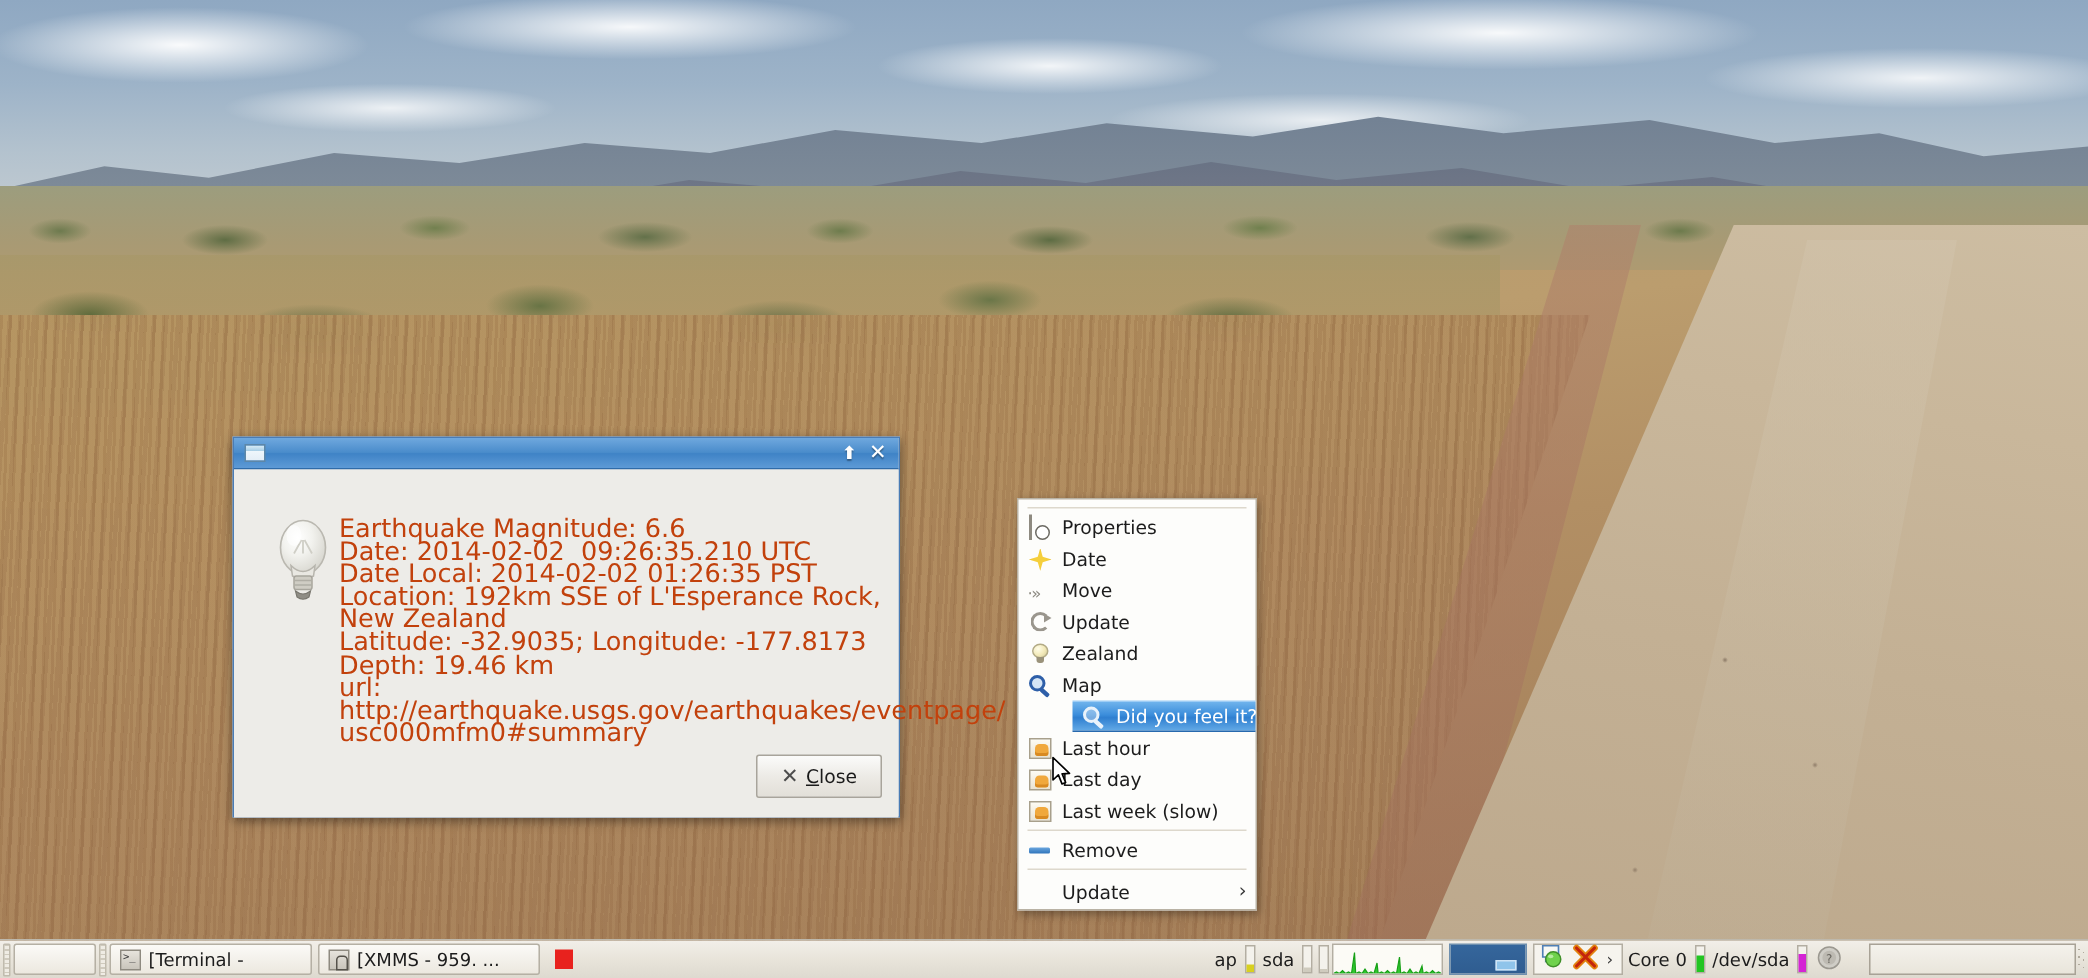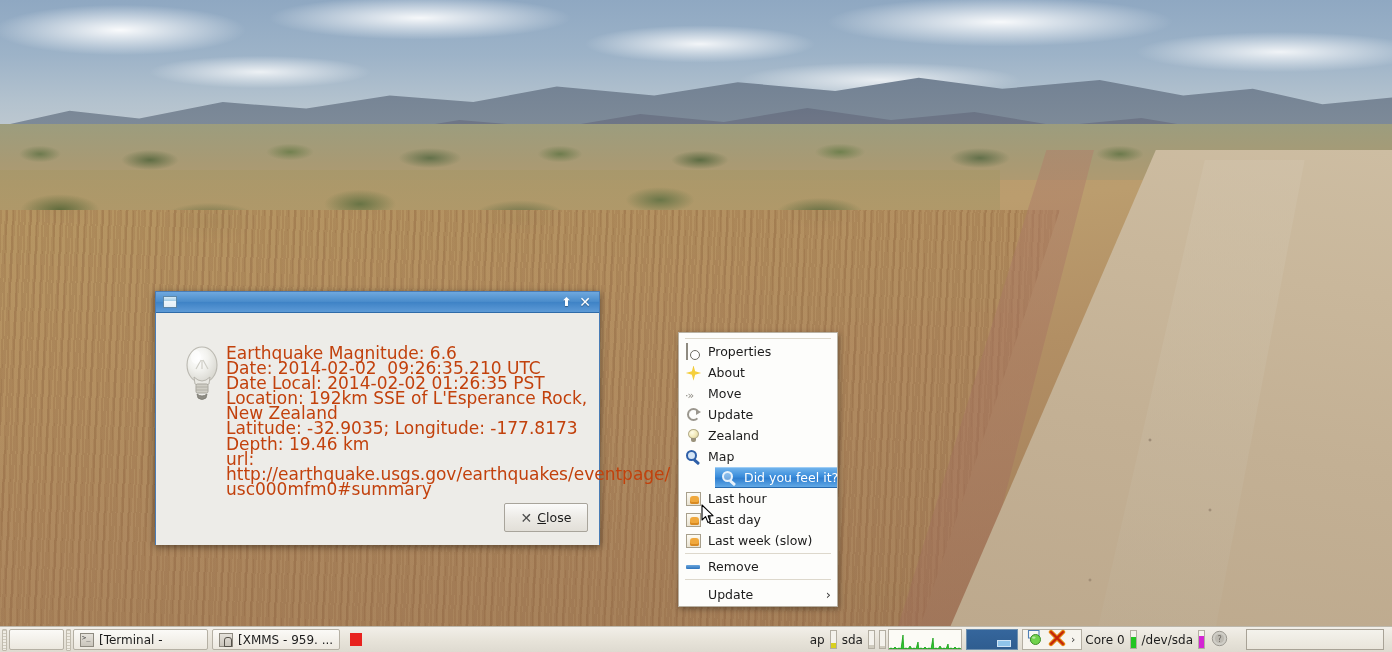--- a/index.html
+++ b/index.html
@@ -357,21 +357,21 @@
   <div class="menu-sep"></div>
 
   <div class="menu-item">
     <span class="mi-icon"><span class="ic-props"></span></span>
     <span class="mi-label">Properties</span>
   </div>
   <div class="menu-item">
     <span class="mi-icon">
         <span class="ic-star"></span>
       </span>
-    <span class="mi-label">About</span>
+    <span class="mi-label">Date</span>
   </div>
   <div class="menu-item">
     <span class="mi-icon">
         <span class="ic-move">·»</span>
       </span>
     <span class="mi-label">Move</span>
   </div>
   <div class="menu-item">
     <span class="mi-icon">
         <span class="ic-update"></span>
@@ -448,21 +448,21 @@
 <div id="taskbar">
   <div class="tb-handle"></div>
   <div class="task-btn" style="width:55px"></div>
   <div class="tb-handle"></div>
 
   <div class="task-btn" style="width:135px">
     <span class="task-icon term"></span>
     <span>[Terminal -</span>
   </div>
 
-  <div class="task-btn" style="width:128px;margin-left:4px">
+  <div class="task-btn" style="width:148px;margin-left:4px">
     <span class="task-icon xmms"></span>
     <span>[XMMS - 959.  ...</span>
   </div>
 
   <div class="eq-item" style="max-width:340px;margin-left:4px">
     <span class="eq-square"></span>
     <span class="eq-mag">6.6</span>
   </div>
 
   <div class="tb-spacer"></div>

